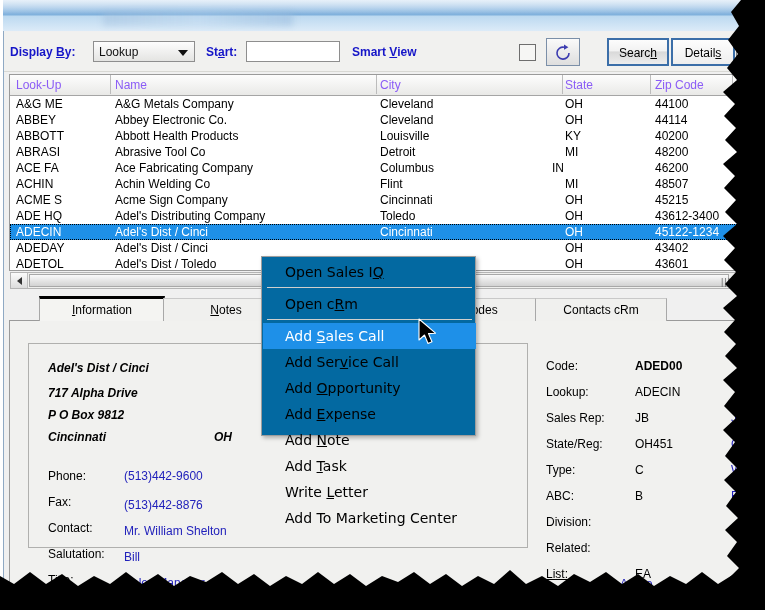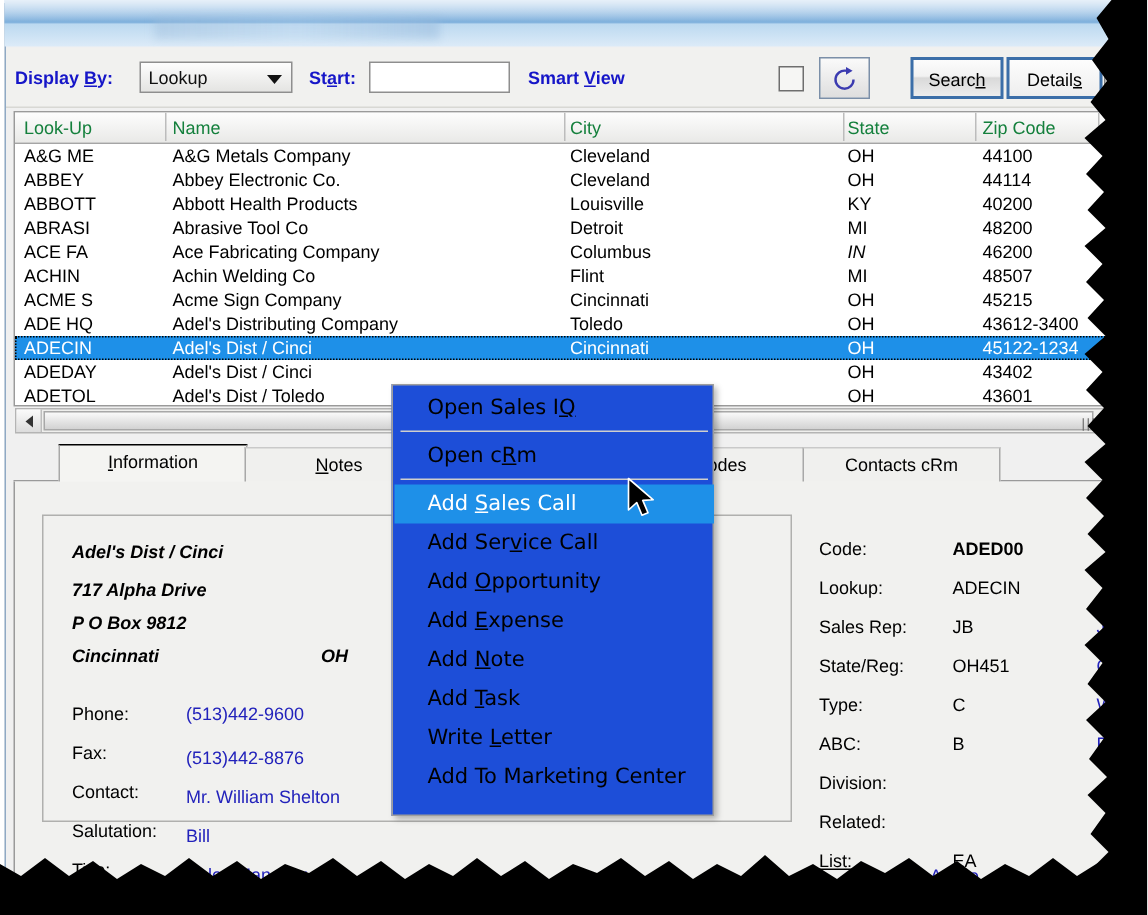--- a/index.html
+++ b/index.html
@@ -57,21 +57,21 @@
        font-family:"Liberation Sans",sans-serif;}
   #btn-search{left:607px;width:62px;border:2px solid #3b6ea8;}
   #btn-details{left:671px;width:64px;border:2px solid #3b6ea8;background:linear-gradient(to bottom,#fdfdfd,#eeeeee);}
   #btn-extra{left:736px;width:26px;border:1px solid #7e7e7e;}
 
   
   .grid{position:absolute;left:9px;top:74px;width:741px;height:197px;background:#fff;
         border:1px solid #9a9a9a;box-sizing:border-box;overflow:hidden;}
   .ghead{position:absolute;left:0;top:0;width:100%;height:20px;
         background:linear-gradient(to bottom,#fdfdfd,#e9e9e7);border-bottom:1px solid #a5a5a5;}
-  .gh{position:absolute;top:3px;font-size:12px;color:#15803d;}
+  .gh{position:absolute;top:3px;font-size:12px;color:#8b5cf6;}
   .ghsep{position:absolute;top:0;width:1px;height:19px;background:#bcbcbc;}
   .grow{position:absolute;left:0;width:100%;height:16px;}
   .grow.sel{background:#1e90e8;outline:1px dotted #000;outline-offset:-1px;}
   .gc{position:absolute;top:1px;font-size:12px;color:#000;white-space:nowrap;}
   .grow.sel .gc{color:#fff;}
 
   .hscroll{position:absolute;left:10px;top:272px;width:739px;height:17px;
         background:#efefed;border:1px solid #b4b4b4;box-sizing:border-box;}
   .hs-left{position:absolute;left:0;top:0;width:16px;height:15px;
         background:linear-gradient(to bottom,#fbfbfb,#dcdcdc);border-right:1px solid #bdbdbd;}
@@ -79,37 +79,37 @@
         border-top:4px solid transparent;border-bottom:4px solid transparent;border-right:5px solid #333;}
   .hs-thumb{position:absolute;left:18px;top:1px;width:700px;height:13px;
         background:linear-gradient(to bottom,#fafafa,#d2d2d2);border:1px solid #a8a8a8;box-sizing:border-box;}
   .hs-grip{position:absolute;left:710px;top:4px;font-size:9px;color:#666;letter-spacing:1px;}
 
   
   .tabstrip{position:absolute;left:9px;top:296px;width:741px;height:25px;}
   .tab{position:absolute;top:2px;height:23px;background:#f0f0ee;
        font-size:12px;color:#000;text-align:center;line-height:22px;
        border-left:1px solid #a8a8a8;border-right:1px solid #a8a8a8;border-top:1px solid #c9c9c9;}
-  .tab.active{top:0;height:25px;background:#f4f4f2;border-top:1px solid #000000;}
+  .tab.active{top:0;height:25px;background:#f4f4f2;border-top:3px solid #000000;}
   .tab u{text-decoration:underline;}
   .tabline{position:absolute;left:0;top:24px;width:741px;height:1px;background:#9a9a9a;}
 
   
   .detail{position:absolute;left:9px;top:321px;width:741px;height:275px;
           background:#f1f1ef;border:1px solid #9a9a9a;border-top:none;box-sizing:border-box;}
   .inner{position:absolute;left:18px;top:22px;width:500px;height:205px;
           background:#f1f1ef;border:1px solid #b0b0ae;box-sizing:border-box;}
   .addr{position:absolute;font-size:12px;font-weight:bold;font-style:italic;color:#000;}
   .dl{position:absolute;font-size:12px;color:#000;}
   .dv{position:absolute;font-size:12px;color:#2222bb;}
   .dvb{position:absolute;font-size:12px;color:#000;font-weight:bold;}
   .dvp{position:absolute;font-size:12px;color:#000;}
 
   
-  .ctx{position:absolute;left:261px;top:256px;width:215px;height:288px;background:#1d4ed8;
+  .ctx{position:absolute;left:261px;top:256px;width:215px;height:180px;background:#0369a1;
        border:1px solid #9d9d9d;box-shadow:2px 2px 4px rgba(0,0,0,.28);box-sizing:border-box;z-index:40;}
   .ctxitem{position:absolute;left:1px;width:213px;height:26px;font-size:14px;color:#000;
        line-height:26px;padding-left:22px;box-sizing:border-box;
        font-family:"DejaVu Sans",sans-serif;}
   .ctxitem u{text-decoration:underline;}
   .ctxitem.hi{background:#1e90e8;color:#fff;}
   .ctxsep{position:absolute;left:5px;width:205px;height:1px;background:#cfcfcd;}
 
   .cursor{position:absolute;left:418px;top:318px;z-index:60;}
 
@@ -202,21 +202,21 @@
           <div class="gc" style="left: 105px;">Abrasive Tool Co</div>
           <div class="gc" style="left: 370px;">Detroit</div>
           <div class="gc" style="left: 555px;">MI</div>
           <div class="gc" style="left: 645px;">48200</div>
           <div class="gc" style="left: 727px;">3</div>
         </div>
         <div class="grow" style="top: 85px;">
           <div class="gc" style="left: 6px;">ACE FA</div>
           <div class="gc" style="left: 105px;">Ace Fabricating Company</div>
           <div class="gc" style="left: 370px;">Columbus</div>
-          <div class="gc" style="left: 555px; font-style: italic;">IN</div>
+          <div class="gc" style="left: 542px;">IN</div>
           <div class="gc" style="left: 645px;">46200</div>
           <div class="gc" style="left: 727px;">3</div>
         </div>
         <div class="grow" style="top: 101px;">
           <div class="gc" style="left: 6px;">ACHIN</div>
           <div class="gc" style="left: 105px;">Achin Welding Co</div>
           <div class="gc" style="left: 370px;">Flint</div>
           <div class="gc" style="left: 555px;">MI</div>
           <div class="gc" style="left: 645px;">48507</div>
           <div class="gc" style="left: 727px;">3</div>

